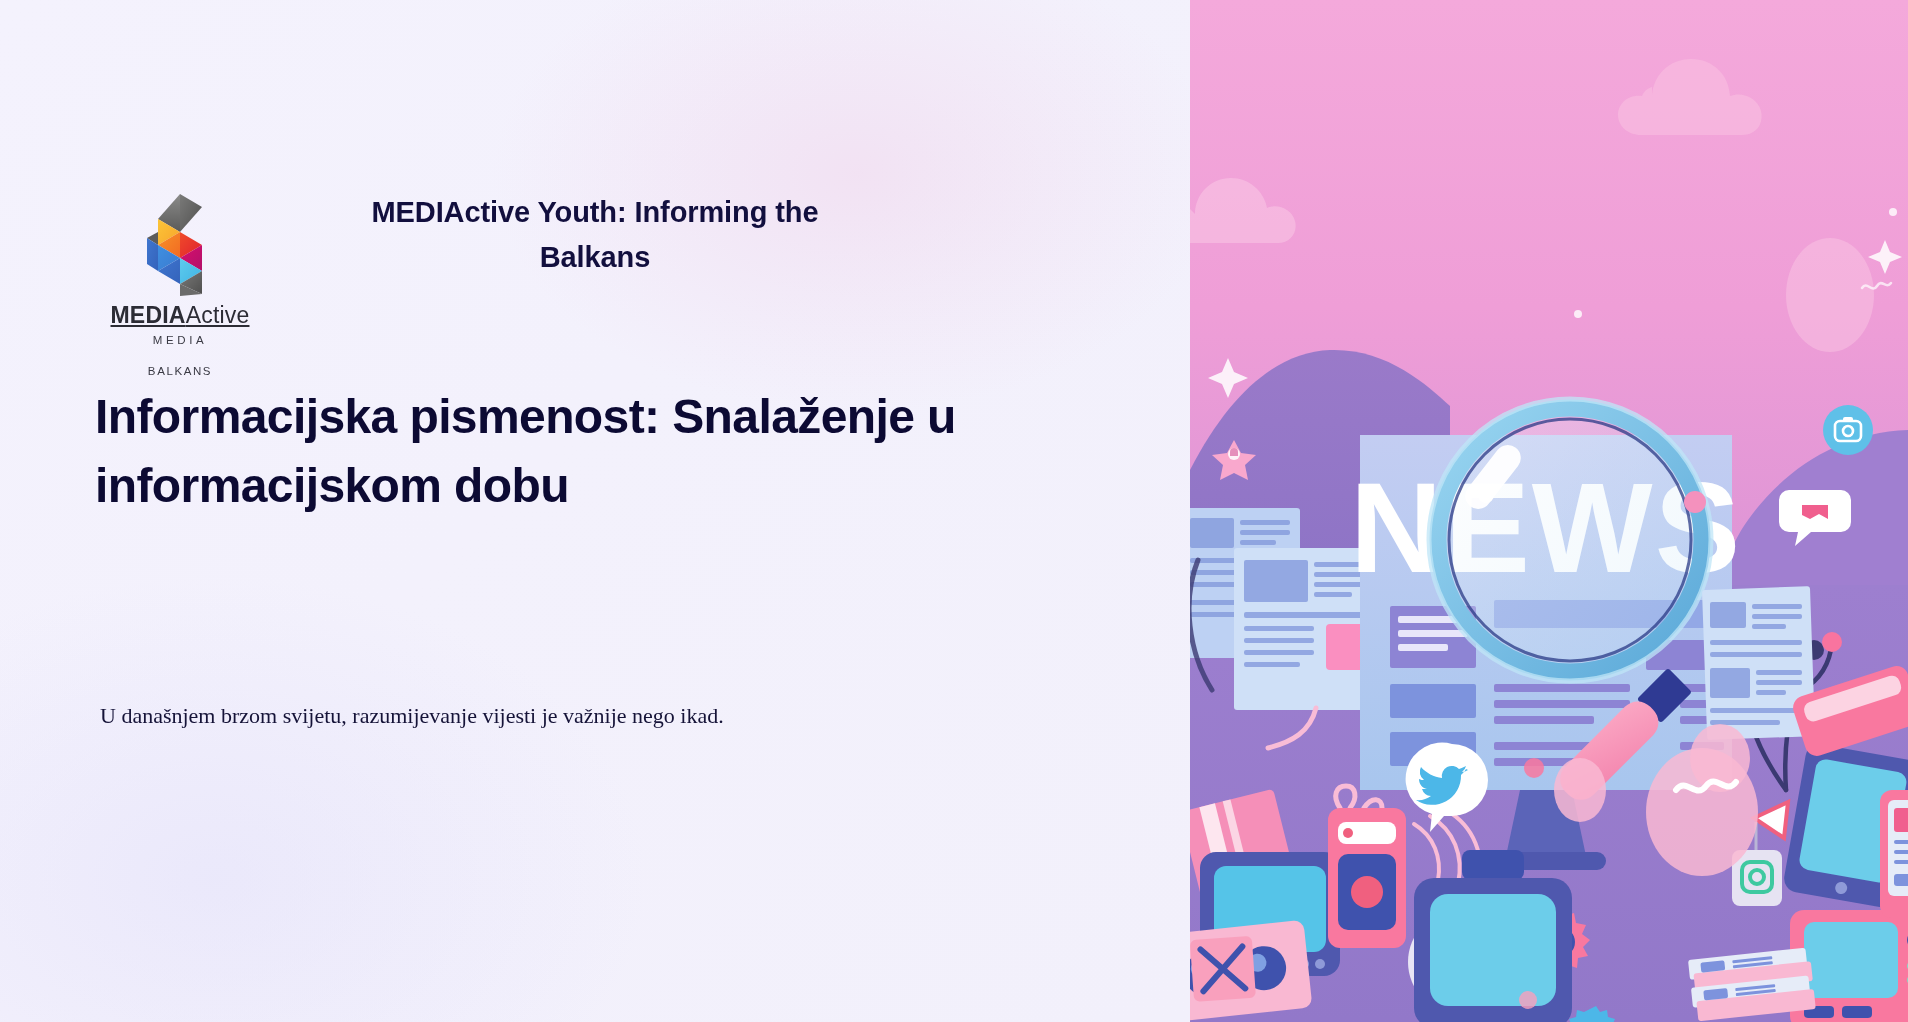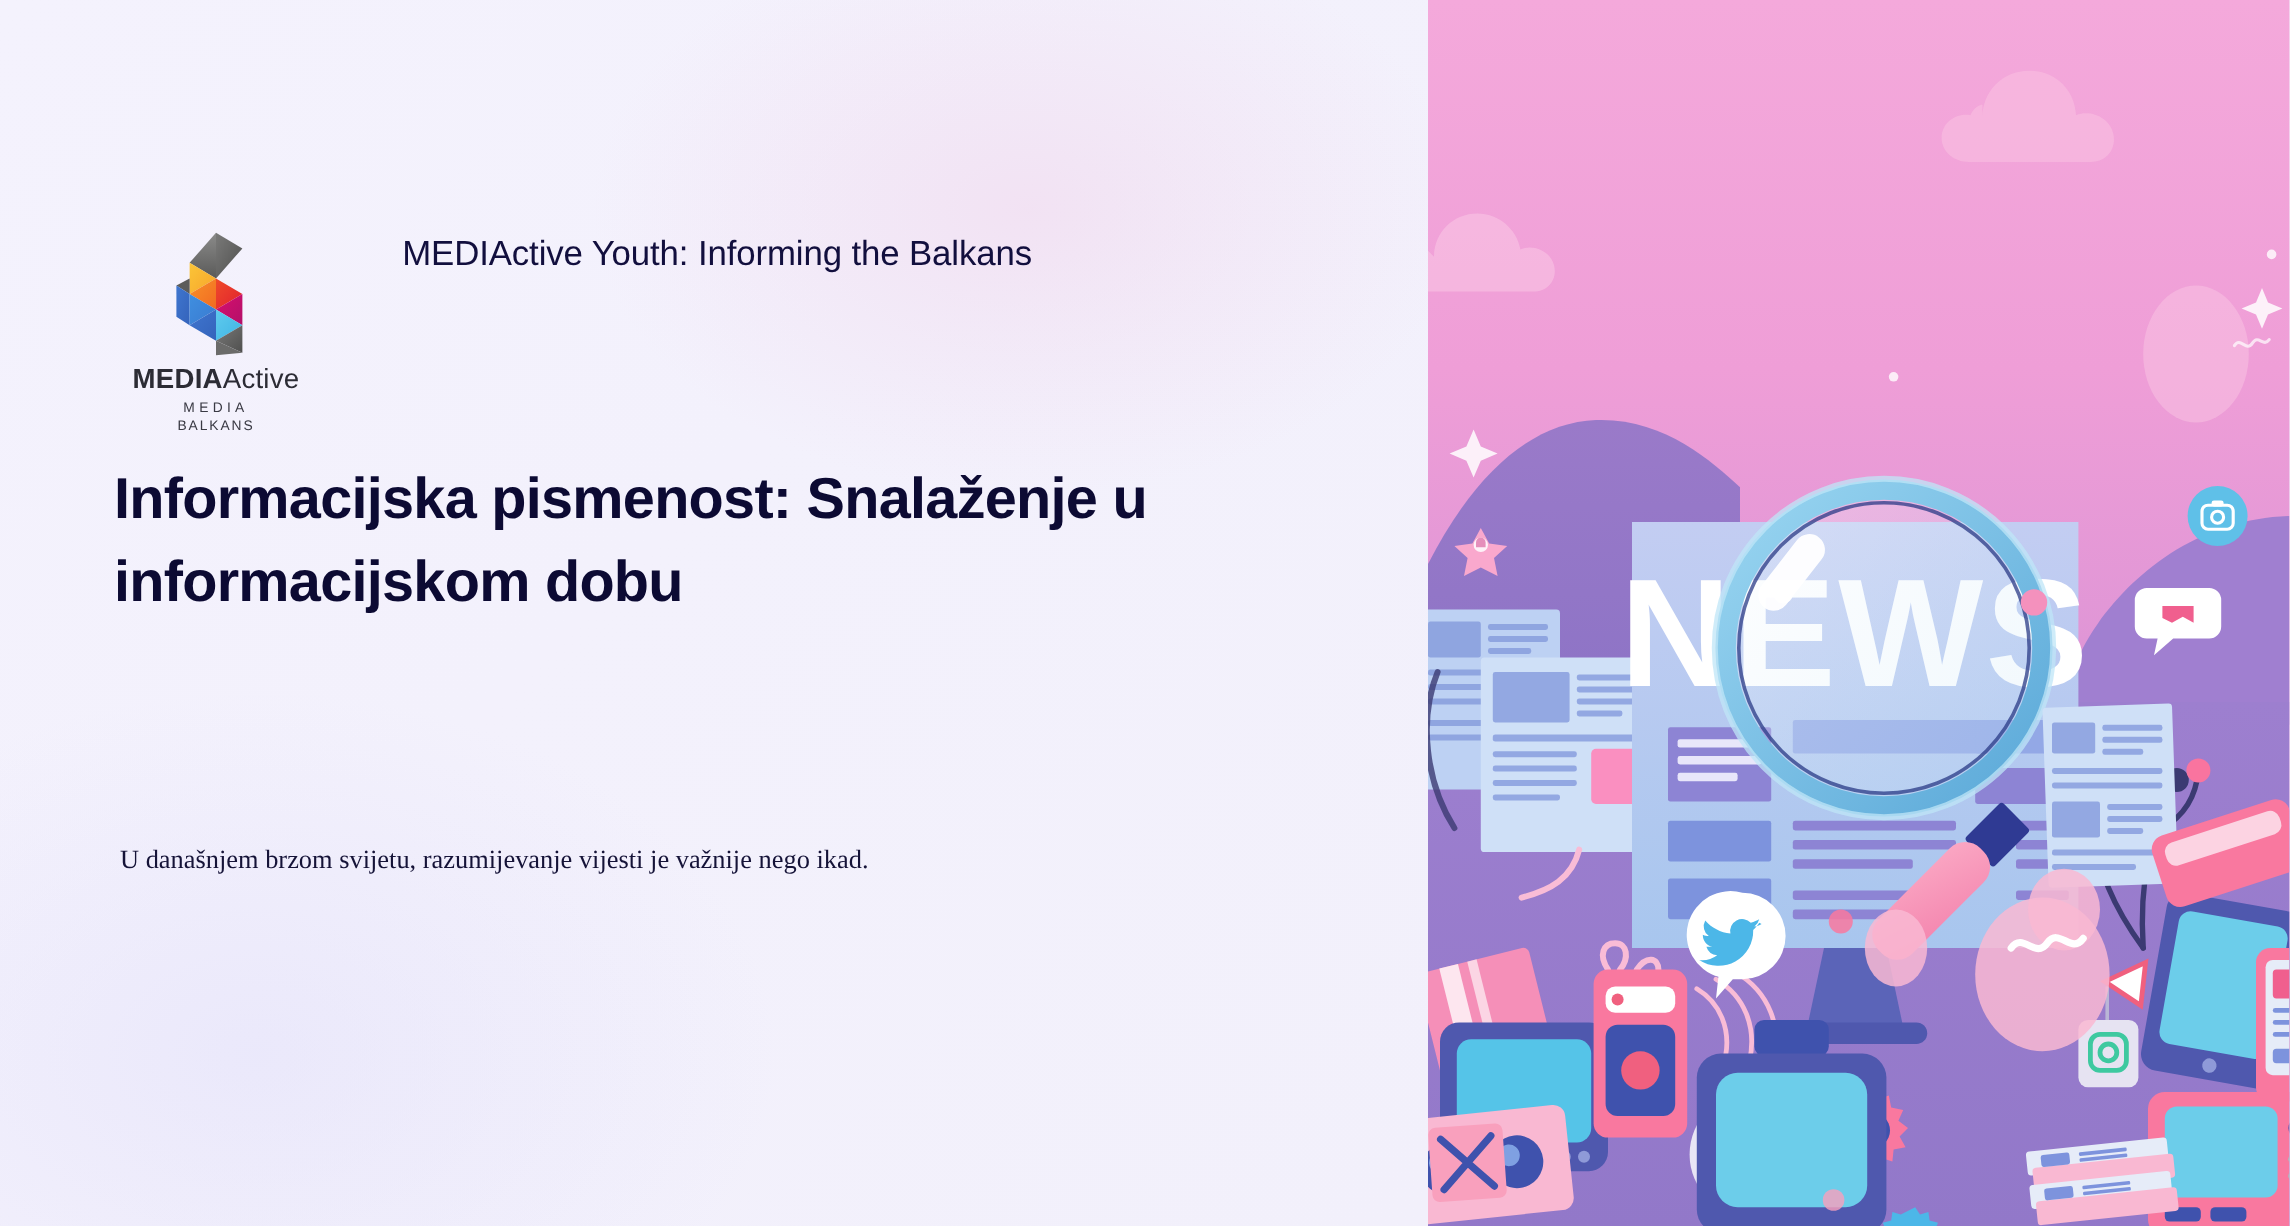--- a/index.html
+++ b/index.html
@@ -33,40 +33,41 @@
     left:95px; top:188px;
     width:170px;
     display:flex; flex-direction:column; align-items:center;
   }
   .logo-mark { width:92px; height:112px; display:block; }
   .logo-word {
     margin-top:4px;
     font-size:23px; font-weight:700; letter-spacing:.2px;
     color:#2c2c35; line-height:1;
     white-space:nowrap;
+    text-decoration:underline;
   }
   .logo-word .thin { font-weight:400; }
   .logo-sub1 {
     margin-top:7px;
     font-size:11.5px; letter-spacing:3.6px; font-weight:500;
     color:#3a3a44;
   }
   .logo-sub2 {
-    margin-top:3px;
+    margin-top:19px;
     font-size:11.5px; letter-spacing:1.6px; font-weight:500;
     color:#3a3a44;
   }
 
   
   .header-title {
     position:absolute;
     left:330px; top:190px;
     width:530px;
-    text-align:right;
-    font-size:29px; font-weight:400; line-height:1.55;
+    text-align:center;
+    font-size:29px; font-weight:700; line-height:1.55;
     color:#120f3e;
     letter-spacing:-.1px;
   }
 
   
   .headline {
     position:absolute;
     left:95px; top:382px;
     width:1010px;
     font-size:48px; font-weight:700; line-height:1.44;

